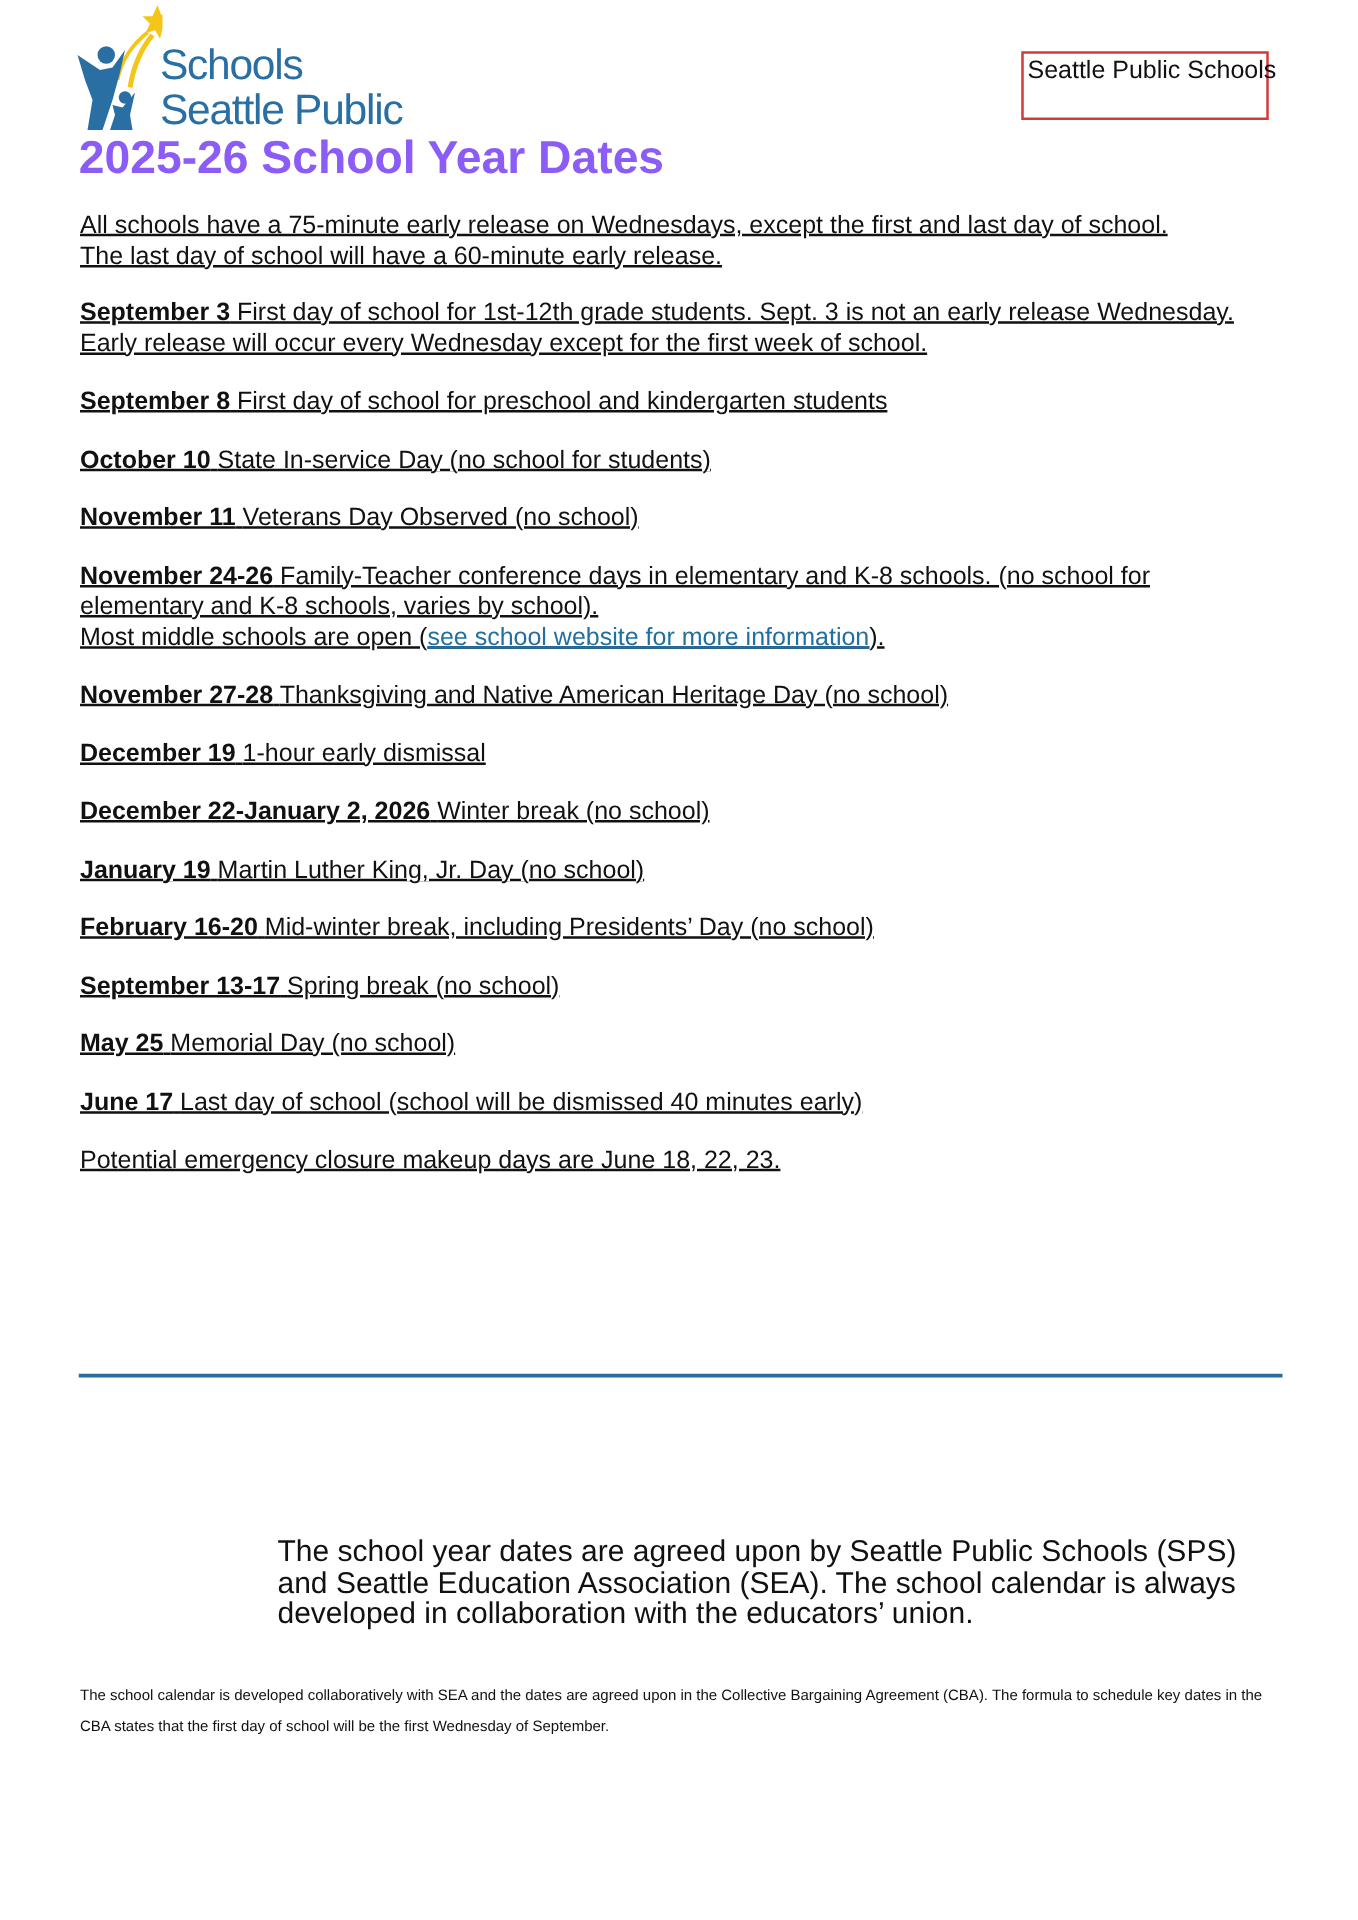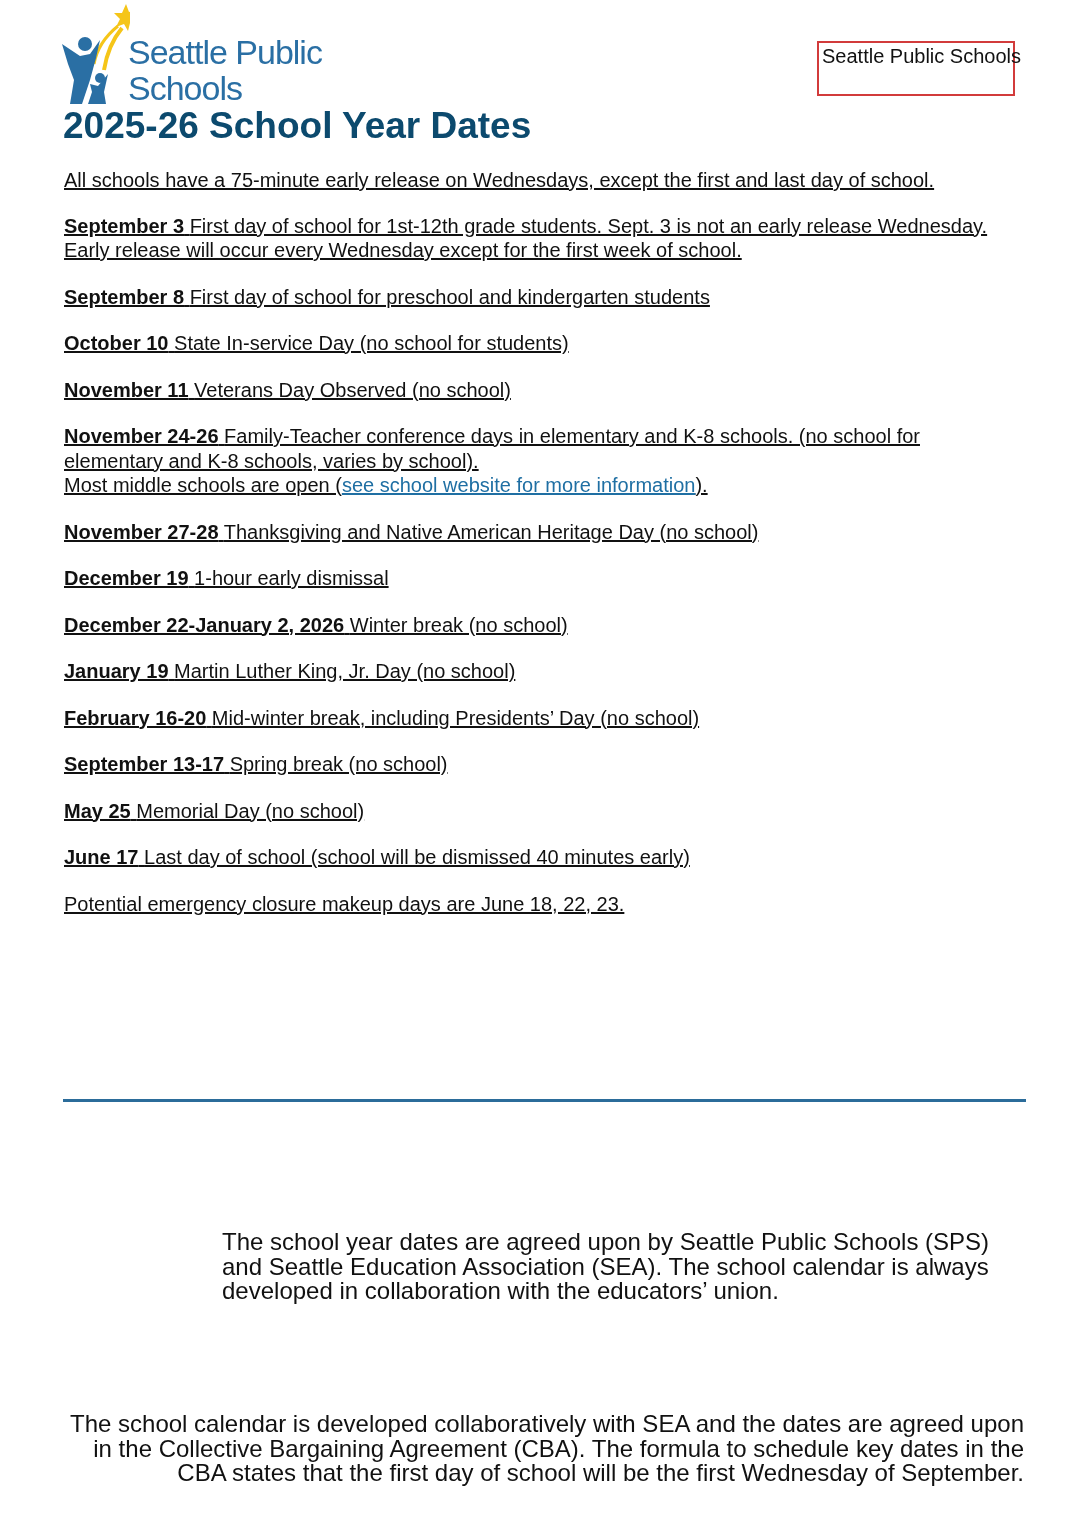--- a/index.html
+++ b/index.html
@@ -14,70 +14,71 @@
       font-family: "Liberation Sans", sans-serif; font-size: 34px; line-height: 36px;
       letter-spacing: -1px;
     }
     .header-box {
       position: absolute; left: 817px; top: 41px; width: 198px; height: 55px;
       border: 2px solid #d23b3b; box-sizing: border-box;
       font-size: 20px; padding: 2px 0 0 3px; white-space: nowrap; color: #111;
     }
     h1 {
       position: absolute; left: 63px; top: 104px; margin: 0;
-      font-size: 37px; font-weight: bold; color: #0c4a6e; line-height: 44px;
+      font-size: 37px; font-weight: bold; color: #8b5cf6; line-height: 44px;
     }
     .content { position: absolute; left: 64px; top: 168px; width: 960px; }
     p { margin: 0 0 22px 0; font-size: 20px; line-height: 24.5px; text-decoration: underline; }
     .intro { margin-bottom: 21px; }
     b { font-weight: bold; }
     a { color: #1f6fa3; text-decoration: underline; }
     .divider {
       position: absolute; left: 63px; top: 1099px; width: 963px; height: 3px;
       background: #2b6c9a;
     }
     .note {
       position: absolute; left: 222px; top: 1230px; width: 800px;
       font-size: 24px; line-height: 24.5px;
     }
     .footer {
-      position: absolute; left: 64px; top: 1412px; width: 960px;
-      font-size: 24px; line-height: 24.5px; text-align: right;
+      position: absolute; left: 64px; top: 1344px; width: 960px;
+      font-size: 12px; line-height: 24.5px;
     }
   </style>
 </head>
 <body>
 
 <div class="logo">
   <svg width="70" height="110" viewBox="0 0 70 110">
 
     <polygon points="72,4 75,12 83,10 78,17 84,23 76,23 74,31 70,24 62,27 66,19 60,13 68,13" fill="#f5c518" transform="translate(-6,0)"></polygon>
 
     <path d="M62,28 Q48,45 44,70" stroke="#f5c518" stroke-width="4" fill="none"></path>
     <path d="M58,26 Q38,42 34,64" stroke="#f5c518" stroke-width="3" fill="none"></path>
 
     <circle cx="25" cy="44" r="7" fill="#2a6fa4"></circle>
     <path d="M2,44 L20,56 L30,54 L40,40 L36,58 L30,80 L22,104 L10,104 L14,80 L8,64 Z" fill="#2a6fa4"></path>
 
     <circle cx="40" cy="78" r="5" fill="#2a6fa4"></circle>
     <path d="M30,84 L38,86 L48,74 L44,92 L46,104 L28,104 L32,92 Z" fill="#2a6fa4"></path>
   </svg>
   <div class="logo-text">
+    <div>Schools</div>
     <div>Seattle Public</div>
-    <div>Schools</div>
   </div>
 </div>
 
 <div class="header-box">Seattle Public Schools</div>
 
 <h1>2025-26 School Year Dates</h1>
 
 <div class="content">
   <p class="intro">
     <span>All schools have a 75-minute early release on Wednesdays, except the first and last day of school.</span><br>
+    <span>The last day of school will have a 60-minute early release.</span>
   </p>
 
   <p><b>September 3</b> <span>First day of school for 1st-12th grade students. Sept. 3 is not an early release Wednesday. Early release will occur every Wednesday except for the first week of school.</span></p>
   <p><b>September 8</b> <span>First day of school for preschool and kindergarten students</span></p>
   <p><b>October 10</b> <span>State In-service Day (no school for students)</span></p>
   <p><b>November 11</b> <span>Veterans Day Observed (no school)</span></p>
   <p>
     <b>November 24-26</b> <span>Family-Teacher conference days in elementary and K-8 schools. (no school for elementary and K-8 schools, varies by school).</span><br>
     <span>Most middle schools are open (</span><a href="#">see school website for more information</a><span>).</span>
   </p>

